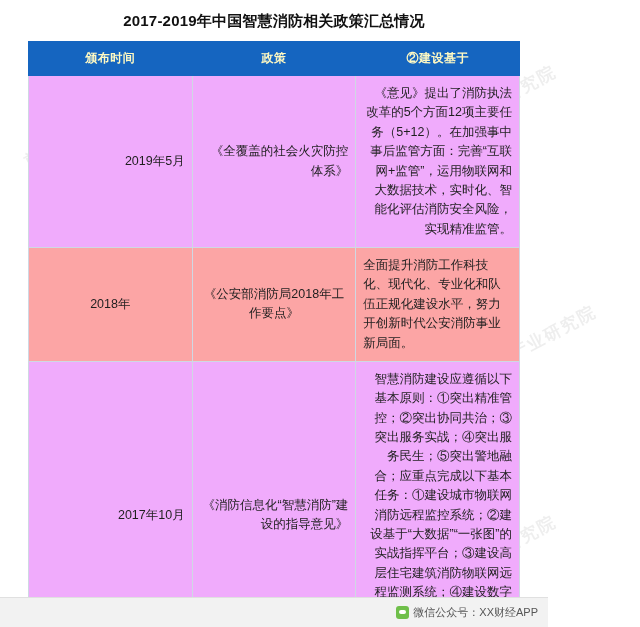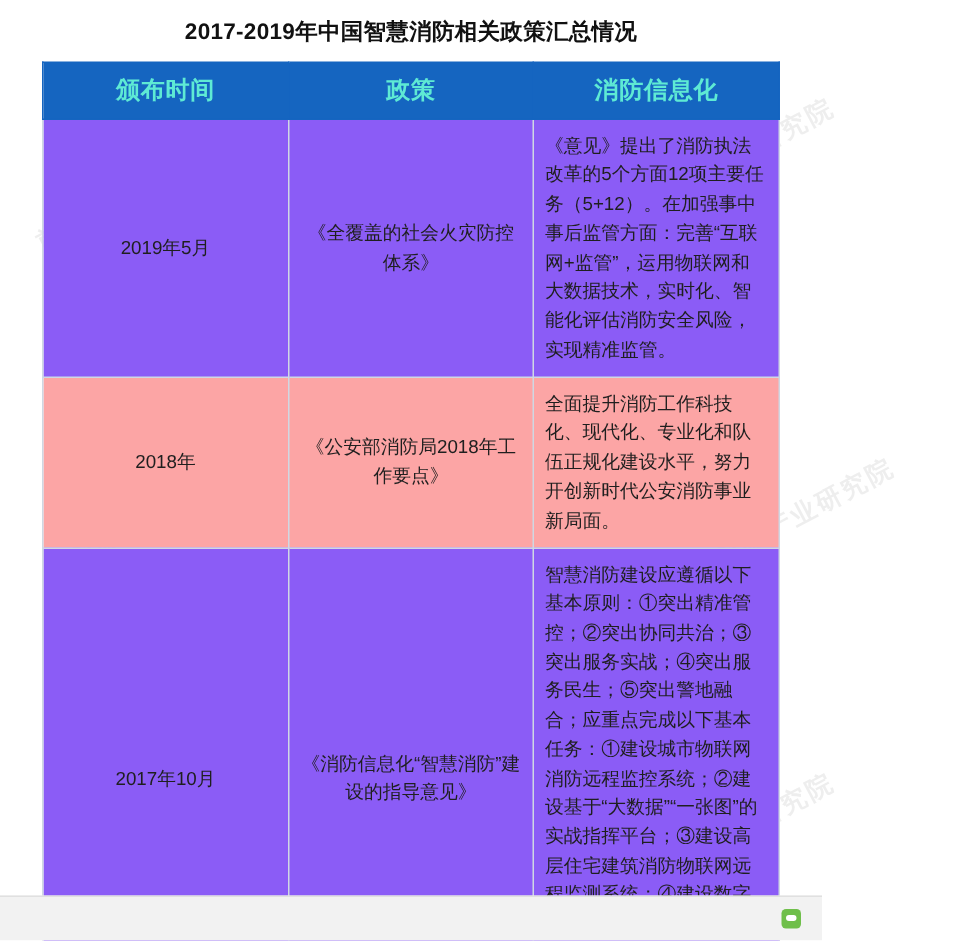--- a/index.html
+++ b/index.html
@@ -34,38 +34,39 @@
     position: relative;
   }
   table {
     border-collapse: collapse;
     width: 100%;
     table-layout: fixed;
     background: transparent;
   }
   thead th {
     background: #1565c0;
-    color: #5eead4;
-    font-size: 16px;
+    color: #fef9c3;
+    font-size: 12px;
     font-weight: bold;
     padding: 8px 4px;
     border: 1px solid #1565c0;
     text-align: center;
     letter-spacing: 0.5px;
   }
   tbody td {
     border: 1px solid #cfd8e3;
     font-size: 12.5px;
     line-height: 1.55;
     vertical-align: middle;
     padding: 8px 7px;
     color: #1f1f1f;
   }
   tbody tr.odd td {
-    background: #8b5cf6;
+    background: #f0abfc;
+    text-align: right;
   }
   tbody tr.even td {
     background: #fca5a5;
   }
   td.col-date {
     width: 84px;
     text-align: center;
     font-size: 12.5px;
   }
   td.col-policy {
@@ -151,21 +152,21 @@
   <div class="wm wm7">前瞻产业研究院</div>
 
   <div class="title">2017-2019年中国智慧消防相关政策汇总情况</div>
 
   <div class="table-wrap">
     <table>
       <thead>
         <tr>
           <th>颁布时间</th>
           <th>政策</th>
-          <th>消防信息化</th>
+          <th>②建设基于</th>
         </tr>
       </thead>
       <tbody>
         <tr class="odd">
           <td class="col-date">2019年5月</td>
           <td class="col-policy">《全覆盖的社会火灾防控体系》</td>
           <td class="col-content">《意见》提出了消防执法改革的5个方面12项主要任务（5+12）。在加强事中事后监管方面：完善“互联网+监管”，运用物联网和大数据技术，实时化、智能化评估消防安全风险，实现精准监管。</td>
         </tr>
         <tr class="even">
           <td class="col-date">2018年</td>
@@ -183,16 +184,17 @@
           <td class="col-content">加快推进智慧消防建设，全面促进信息化与消防业务工作的深度融合，为构建立体化、全覆盖的社会火灾防控体系，打造符合实战要求的现代消防警务勤务机制提供有力支撑。</td>
         </tr>
 
       </tbody>
     </table>
   </div>
 
   <div class="bottom-bar">
     <div class="wechat">
       <span class="wechat-icon"></span>
+      <span>微信公众号：XX财经APP</span>
     </div>
   </div>
 
 </div>
 
 </body></html>

